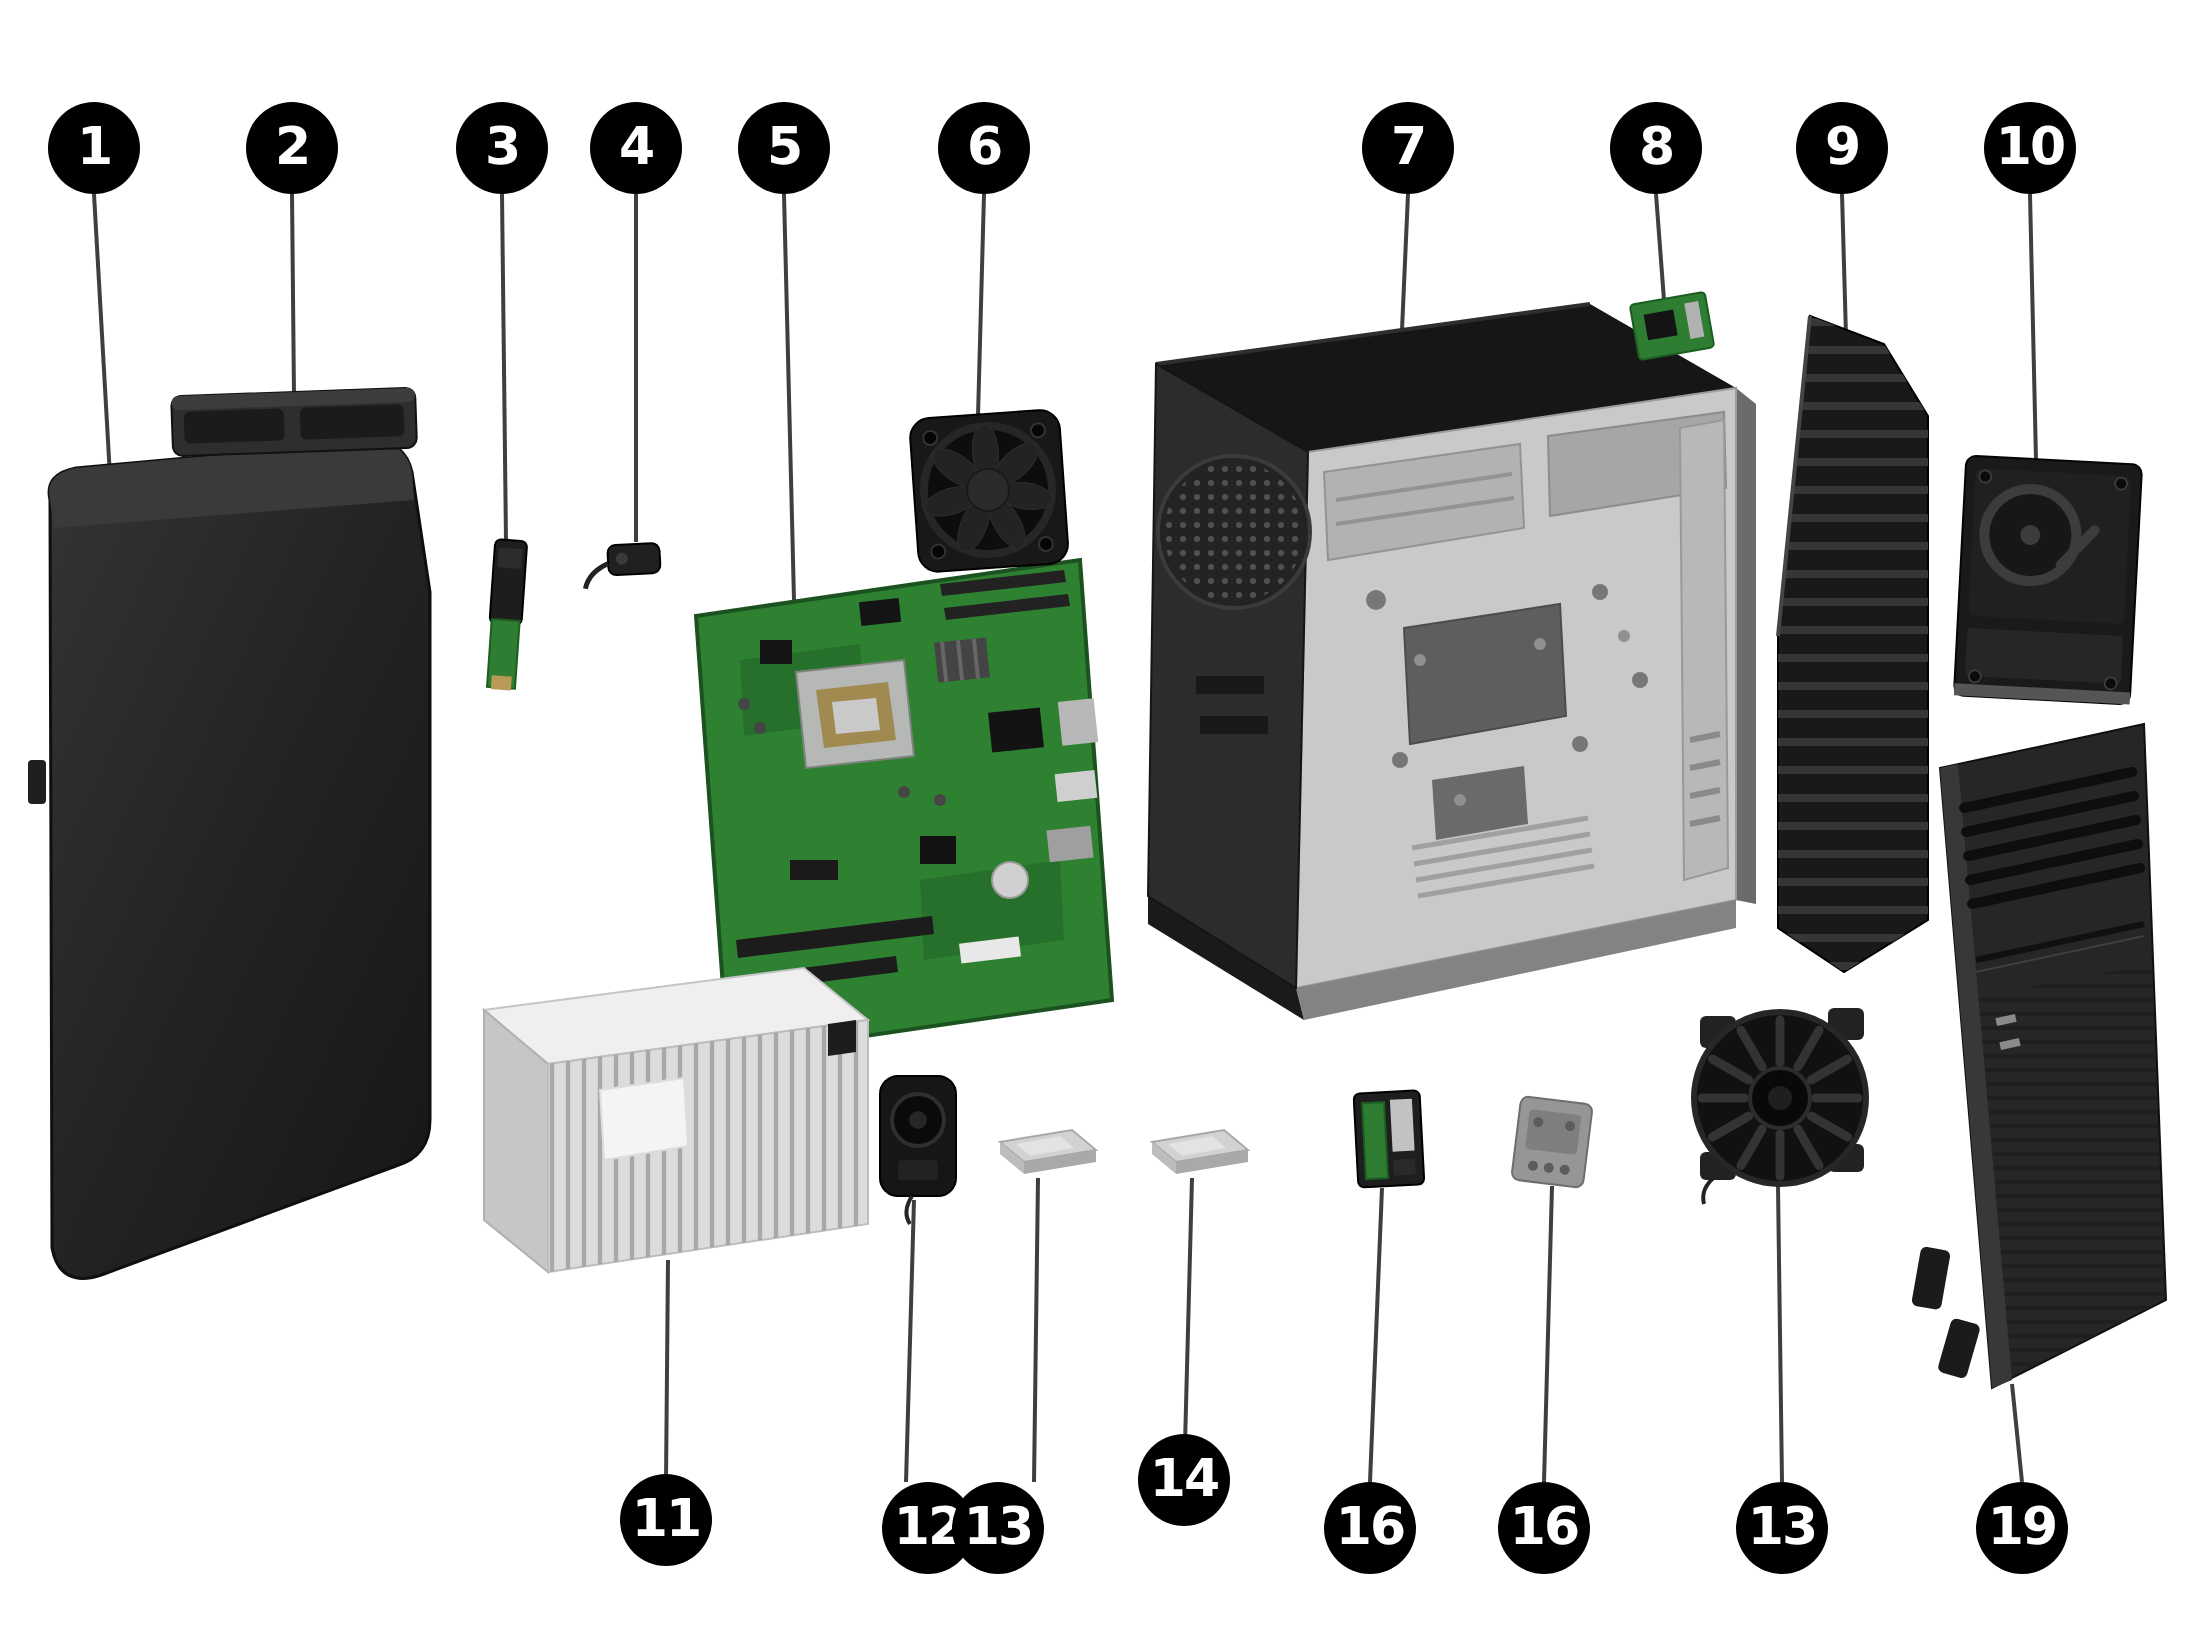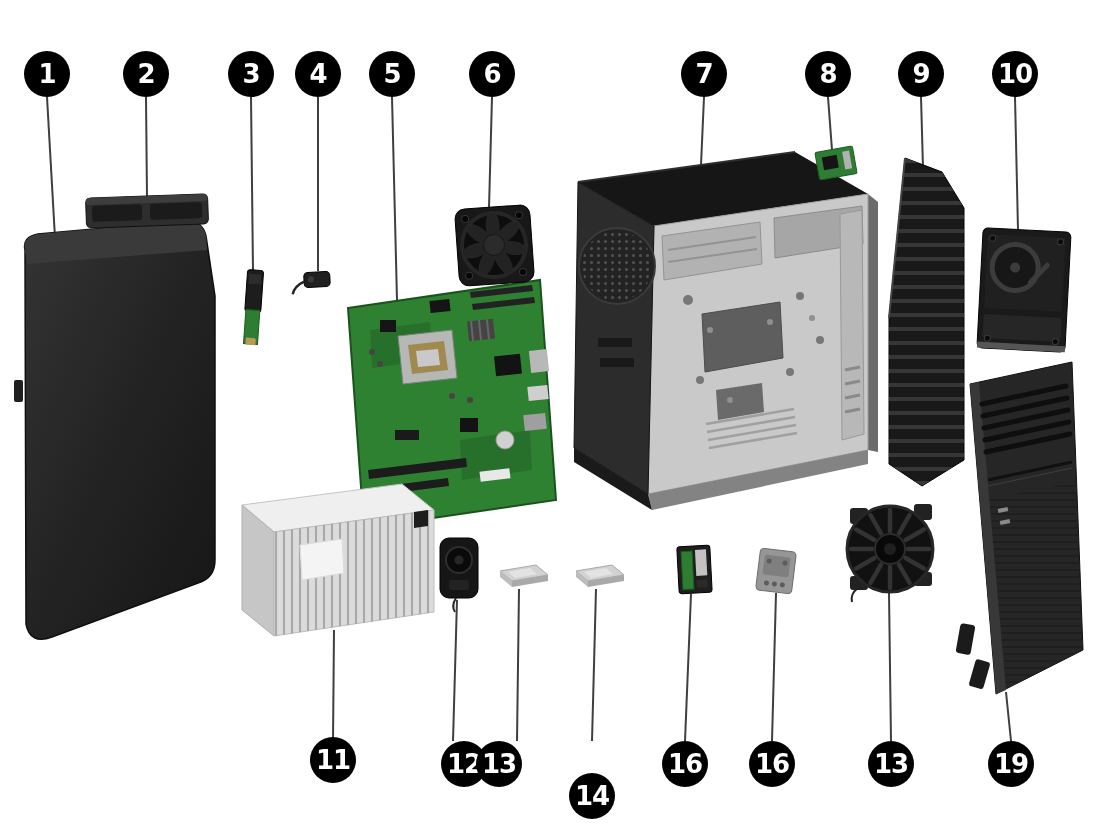--- a/index.html
+++ b/index.html
@@ -332,19 +332,19 @@
   <div class="callout" style="left:318px;top:74px">4</div>
   <div class="callout" style="left:392px;top:74px">5</div>
   <div class="callout" style="left:492px;top:74px">6</div>
   <div class="callout" style="left:704px;top:74px">7</div>
   <div class="callout" style="left:828px;top:74px">8</div>
   <div class="callout" style="left:921px;top:74px">9</div>
   <div class="callout" style="left:1015px;top:74px">10</div>
   <div class="callout" style="left:333px;top:760px">11</div>
   <div class="callout" style="left:464px;top:764px">12</div>
   <div class="callout" style="left:499px;top:764px">13</div>
-  <div class="callout" style="left:592px;top:796px">14</div>
+  <div class="callout" style="left:592px;top:740px">14</div>
   <div class="callout" style="left:685px;top:764px">16</div>
   <div class="callout" style="left:772px;top:764px">16</div>
   <div class="callout" style="left:891px;top:764px">13</div>
   <div class="callout" style="left:1011px;top:764px">19</div>
 
 </div>
 
 </body></html>

